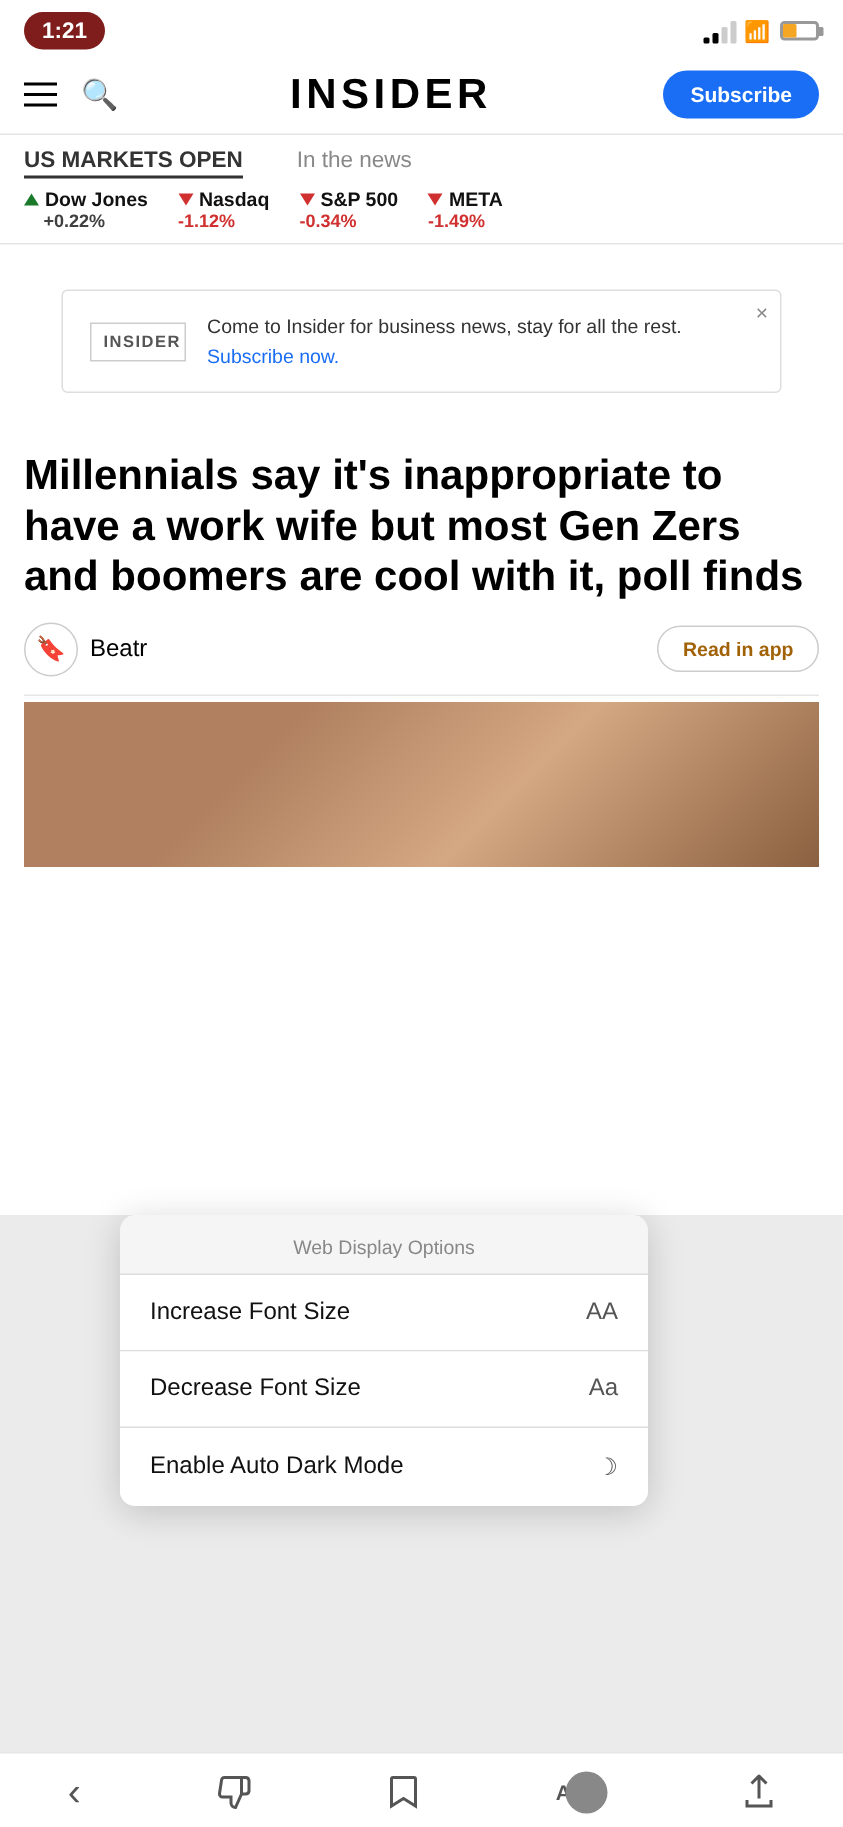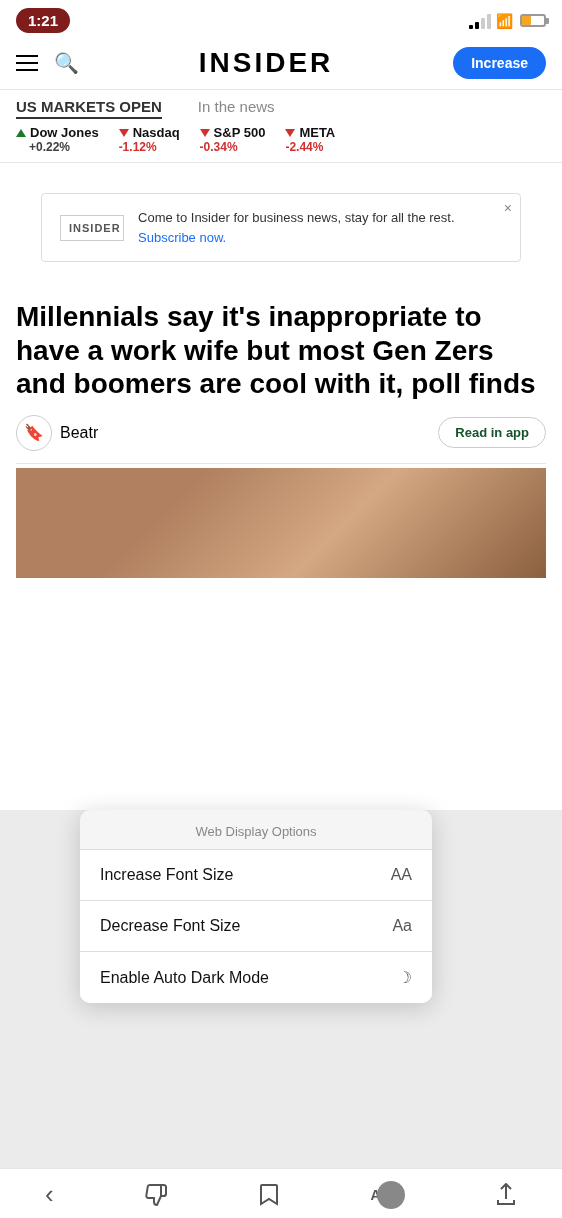--- a/index.html
+++ b/index.html
@@ -287,21 +287,21 @@
       color: #555;
     }
     .read-in-app-btn {
       border: 1.5px solid #ccc;
       border-radius: 20px;
       padding: 7px 16px;
       font-size: 13px;
       font-weight: 600;
       background: #fff;
       cursor: pointer;
-      color: #14532d;
+      color: #a16207;
     }
 
     
     .article-image-area {
       width: 100%;
       height: 110px;
       overflow: hidden;
       margin-top: 4px;
     }
     .article-image-placeholder {
@@ -422,21 +422,21 @@
 <div class="header">
   <div class="header-left">
     <div class="hamburger-icon">
       <span></span>
         <span></span>
         <span></span>
     </div>
     <span class="search-icon">🔍</span>
   </div>
   <div class="site-title">INSIDER</div>
-  <button class="subscribe-btn">Increase</button>
+  <button class="subscribe-btn">Subscribe</button>
 </div>
 
 <div class="markets-bar">
   <div class="markets-labels">
     <span class="active">US MARKETS OPEN</span>
     <span>In the news</span>
   </div>
   <div class="markets-tickers">
 
     <div class="ticker">
@@ -461,21 +461,21 @@
         <span>S&amp;P 500</span>
       </div>
       <span class="ticker-change down">-0.34%</span>
     </div>
 
     <div class="ticker">
       <div class="ticker-name">
         <span class="arrow-down"></span>
         <span>META</span>
       </div>
-      <span class="ticker-change down">-2.44%</span>
+      <span class="ticker-change down">-1.49%</span>
     </div>
   </div>
 </div>
 
 <div class="ad-area">
   <div class="ad-banner">
     <span class="ad-close">×</span>
     <div class="ad-logo">INSIDER</div>
     <div class="ad-text">
       <span>Come to Insider for business news, stay for all the rest.</span>

